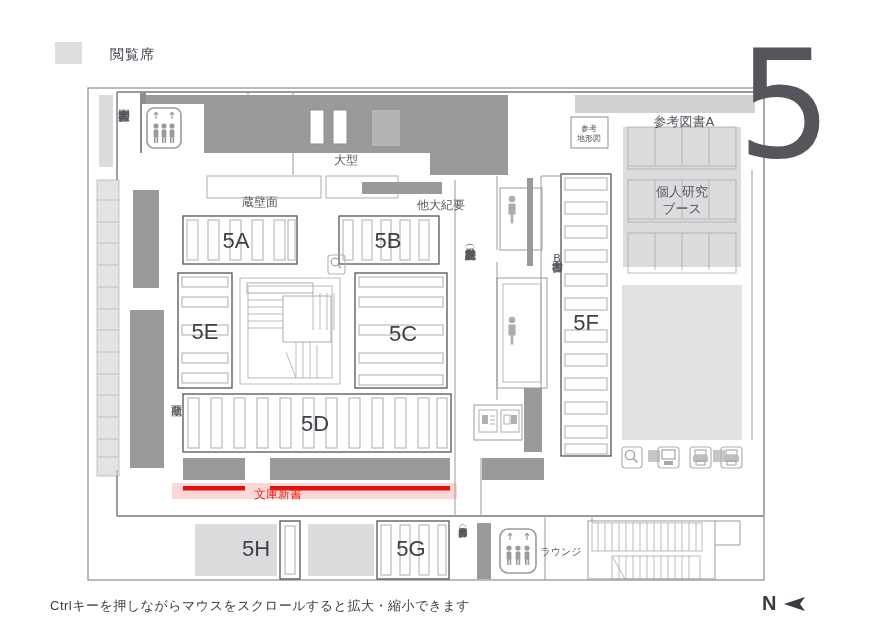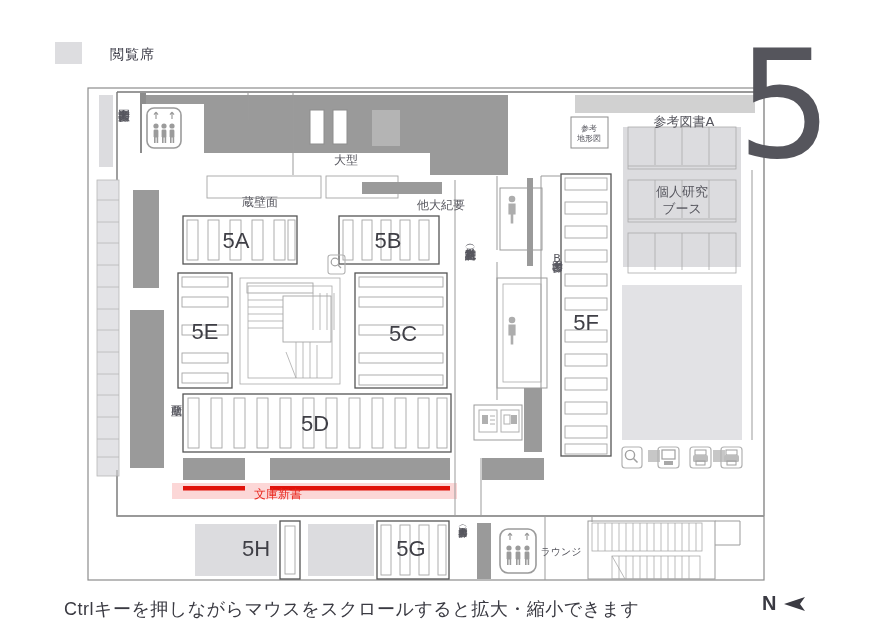--- a/index.html
+++ b/index.html
@@ -57,23 +57,23 @@
     left: 0;
     top: 0;
     width: 869px;
     height: 600px;
   }
   #map svg { display:block; }
 
   
   #hint {
     position: absolute;
-    left: 64px;
+    left: 50px;
     top: 597px;
-    font-size: 18px;
+    font-size: 13px;
     color: #3a3a42;
     letter-spacing: 0.5px;
   }
   #compass {
     position: absolute;
     left: 762px;
     top: 592px;
     display: flex;
     align-items: center;
     gap: 7px;

